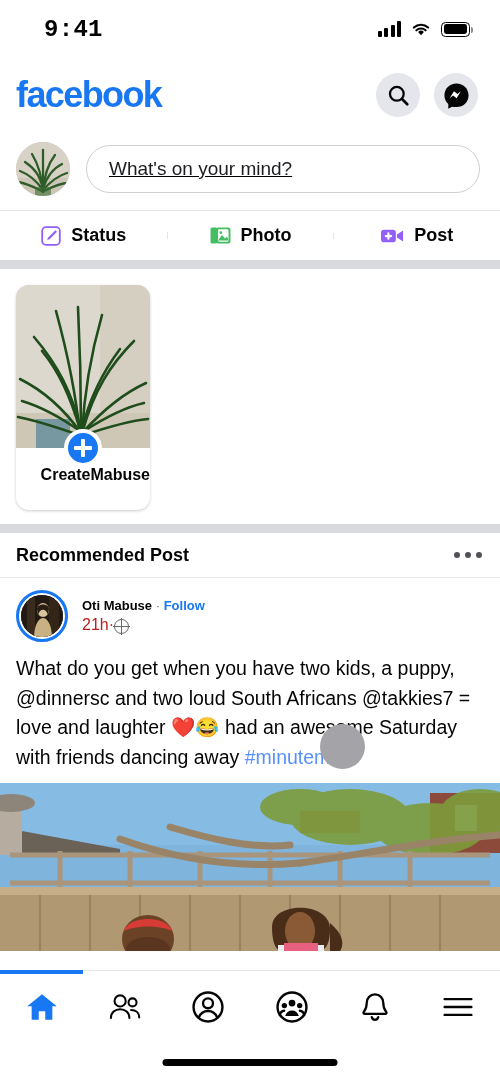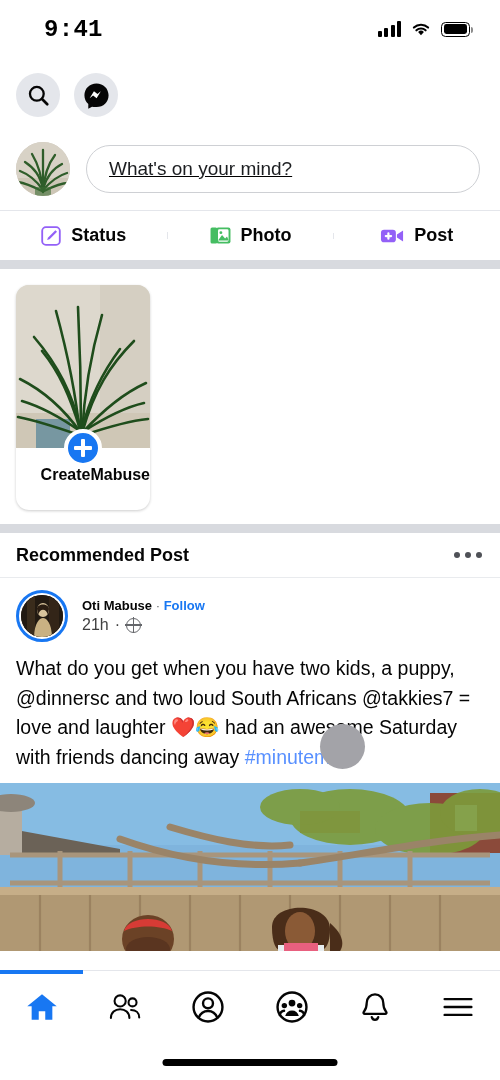--- a/index.html
+++ b/index.html
@@ -92,21 +92,21 @@
   .post-head { display:flex; align-items:center; gap:14px; padding:12px 16px 8px; }
   .ring {
     width:52px; height:52px; border-radius:50%; flex:none;
     border:3px solid #1877F2; padding:2px; background:#fff;
   }
   .ring-in { width:100%; height:100%; border-radius:50%; overflow:hidden; background:#2a2118; position:relative; }
   .post-meta { display:flex; flex-direction:column; gap:3px; }
   .post-name { font-size:13px; font-weight:700; color:#050505; }
   .post-name .sep { font-weight:400; color:#65676B; }
   .post-name .follow { color:#1877F2; font-weight:700; }
-  .post-sub { display:flex; align-items:center; gap:6px; font-size:16px; color:#404040; }
+  .post-sub { display:flex; align-items:flex-end; font-size:16px; color:#b91c1c; }
   .globe { width:15px; height:15px; border-radius:50%; border:1.6px solid #65676B; position:relative; display:inline-block; }
   .globe::before { content:""; position:absolute; left:50%; top:-1.6px; bottom:-1.6px; width:1.5px; margin-left:-.75px; background:#65676B; }
   .globe::after { content:""; position:absolute; left:-1.6px; right:-1.6px; top:50%; height:1.5px; margin-top:-.75px; background:#65676B; }
 
   .post-text { padding:4px 16px 10px; font-size:19.5px; line-height:1.52; color:#050505; }
   .post-text .tag { color:#5890FF; }
 
   
   .post-media { width:100%; height:168px; position:relative; overflow:hidden; background:#8fb8d8; }
 
@@ -144,20 +144,21 @@
         <path d="M3.9 6.6a10.4 10.4 0 0 1 14.2 0" stroke="#000" stroke-width="2.1" fill="none" stroke-linecap="round"></path>
         <path d="M6.4 9.3a6.9 6.9 0 0 1 9.2 0" stroke="#000" stroke-width="2.1" fill="none" stroke-linecap="round"></path>
       </svg>
       <div class="battery">
           <b></b>
         </div>
     </div>
   </div>
 
   <div class="header">
+    <div class="fb-logo" style="color:#1877F2">facebook</div>
     <div class="header-actions">
       <div class="circle-btn">
         <svg width="25" height="25" viewBox="0 0 24 24">
           <circle cx="10.4" cy="10.4" r="6.6" stroke="#050505" stroke-width="2.2" fill="none"></circle>
           <line x1="15.4" y1="15.4" x2="20.4" y2="20.4" stroke="#050505" stroke-width="2.6" stroke-linecap="round"></line>
         </svg>
       </div>
       <div class="circle-btn">
         <svg width="29" height="29" viewBox="0 0 24 24">
           <path d="M12 2C6.3 2 2 6.2 2 11.8c0 2.9 1.2 5.5 3.2 7.2v4l3.1-1.7c.8.2 1.7.3 2.7.3h1c5.7 0 10-4.2 10-9.8S17.7 2 12 2z" fill="#050505"></path>

